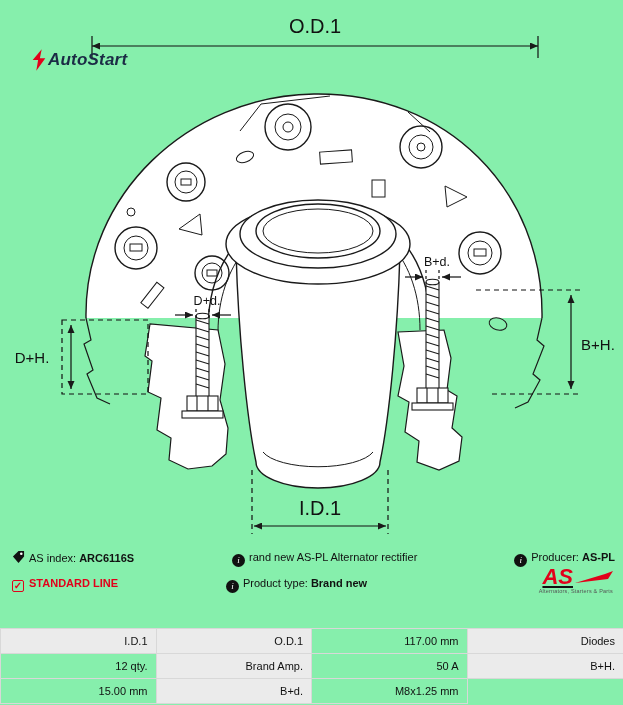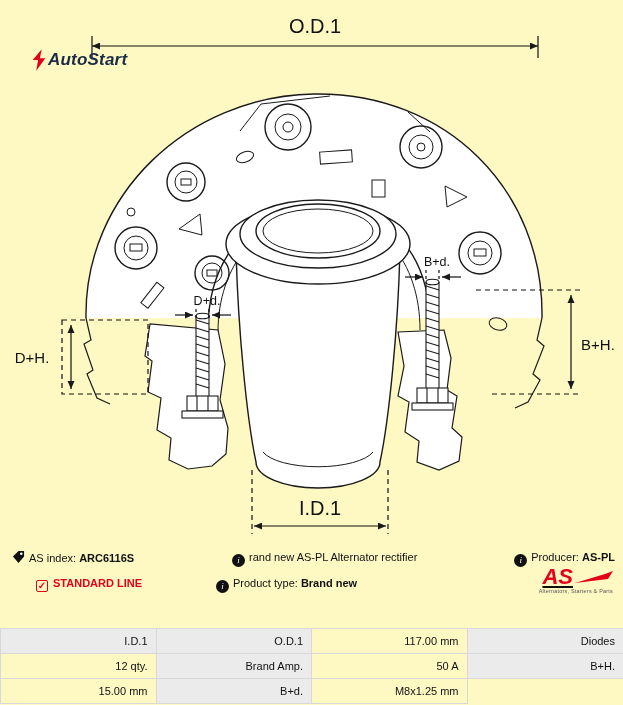--- a/index.html
+++ b/index.html
@@ -1,16 +1,16 @@
 <!DOCTYPE html>
 <html><head>
 <meta charset="utf-8">
 <style>
   html,body{margin:0;padding:0;background:#fff;}
-  .page{position:relative;width:623px;height:705px;background:#fef9c3;overflow:hidden;
+  .page{position:relative;width:623px;height:705px;background:#86efac;overflow:hidden;
         font-family:"Liberation Sans",sans-serif;color:#111;}
   svg text{font-family:"Liberation Sans",sans-serif;}
   .drawing{position:absolute;top:0;left:0;}
 
   
   .logo{position:absolute;top:48px;left:30px;display:flex;align-items:center;}
   .logo-text{font-style:italic;font-weight:bold;font-size:17px;color:#1b2b45;letter-spacing:.2px;}
 
   
   .info-item{position:absolute;font-size:11px;white-space:nowrap;}
@@ -190,25 +190,25 @@
 
   <div class="info-item" style="left:232px;top:551px;">
     <span class="info-icon">i</span><span>rand new AS-PL Alternator rectifier</span>
   </div>
 
   <div class="info-item" style="right:8px;top:551px;">
     <span class="info-icon">i</span><span>Producer:</span>
     <b>AS-PL</b>
   </div>
 
-  <div class="info-item" style="left:12px;top:577px;margin-left:24px;">
+  <div class="info-item" style="left:12px;top:577px;">
     <span class="check-box">✓</span><span class="std-line">STANDARD LINE</span>
   </div>
 
-  <div class="info-item" style="left:216px;top:577px;">
+  <div class="info-item" style="left:226px;top:577px;">
     <span class="info-icon">i</span><span>Product type:</span>
     <b>Brand new</b>
   </div>
 
   <div class="aspl-logo">
     <div class="aspl-top">
       <span class="aspl-as">AS</span>
       <svg class="aspl-swoosh" width="38" height="13" viewBox="0 0 38 13">
         <path d="M0,12 L30,3 L38,0 L33,8 Z" fill="#e2001a"></path>
       </svg>

